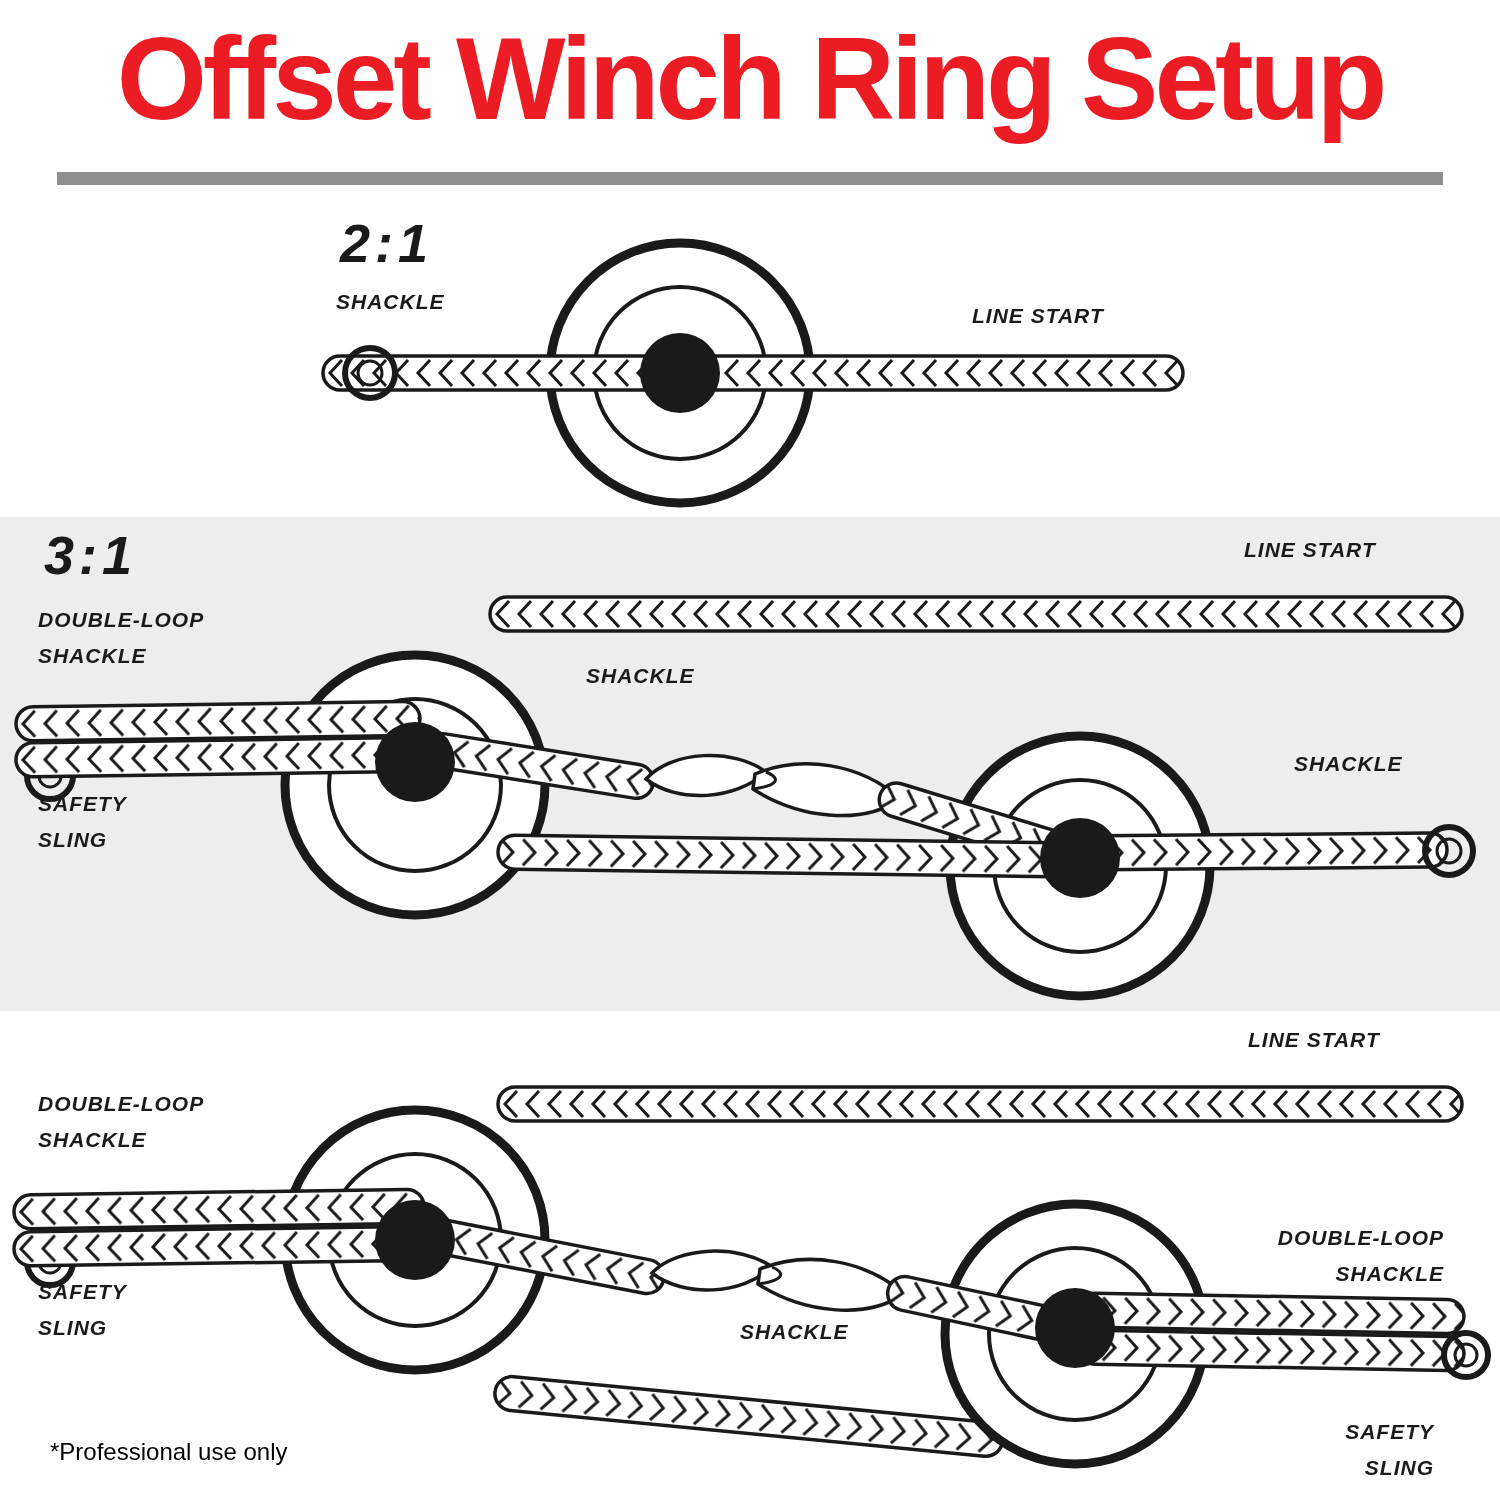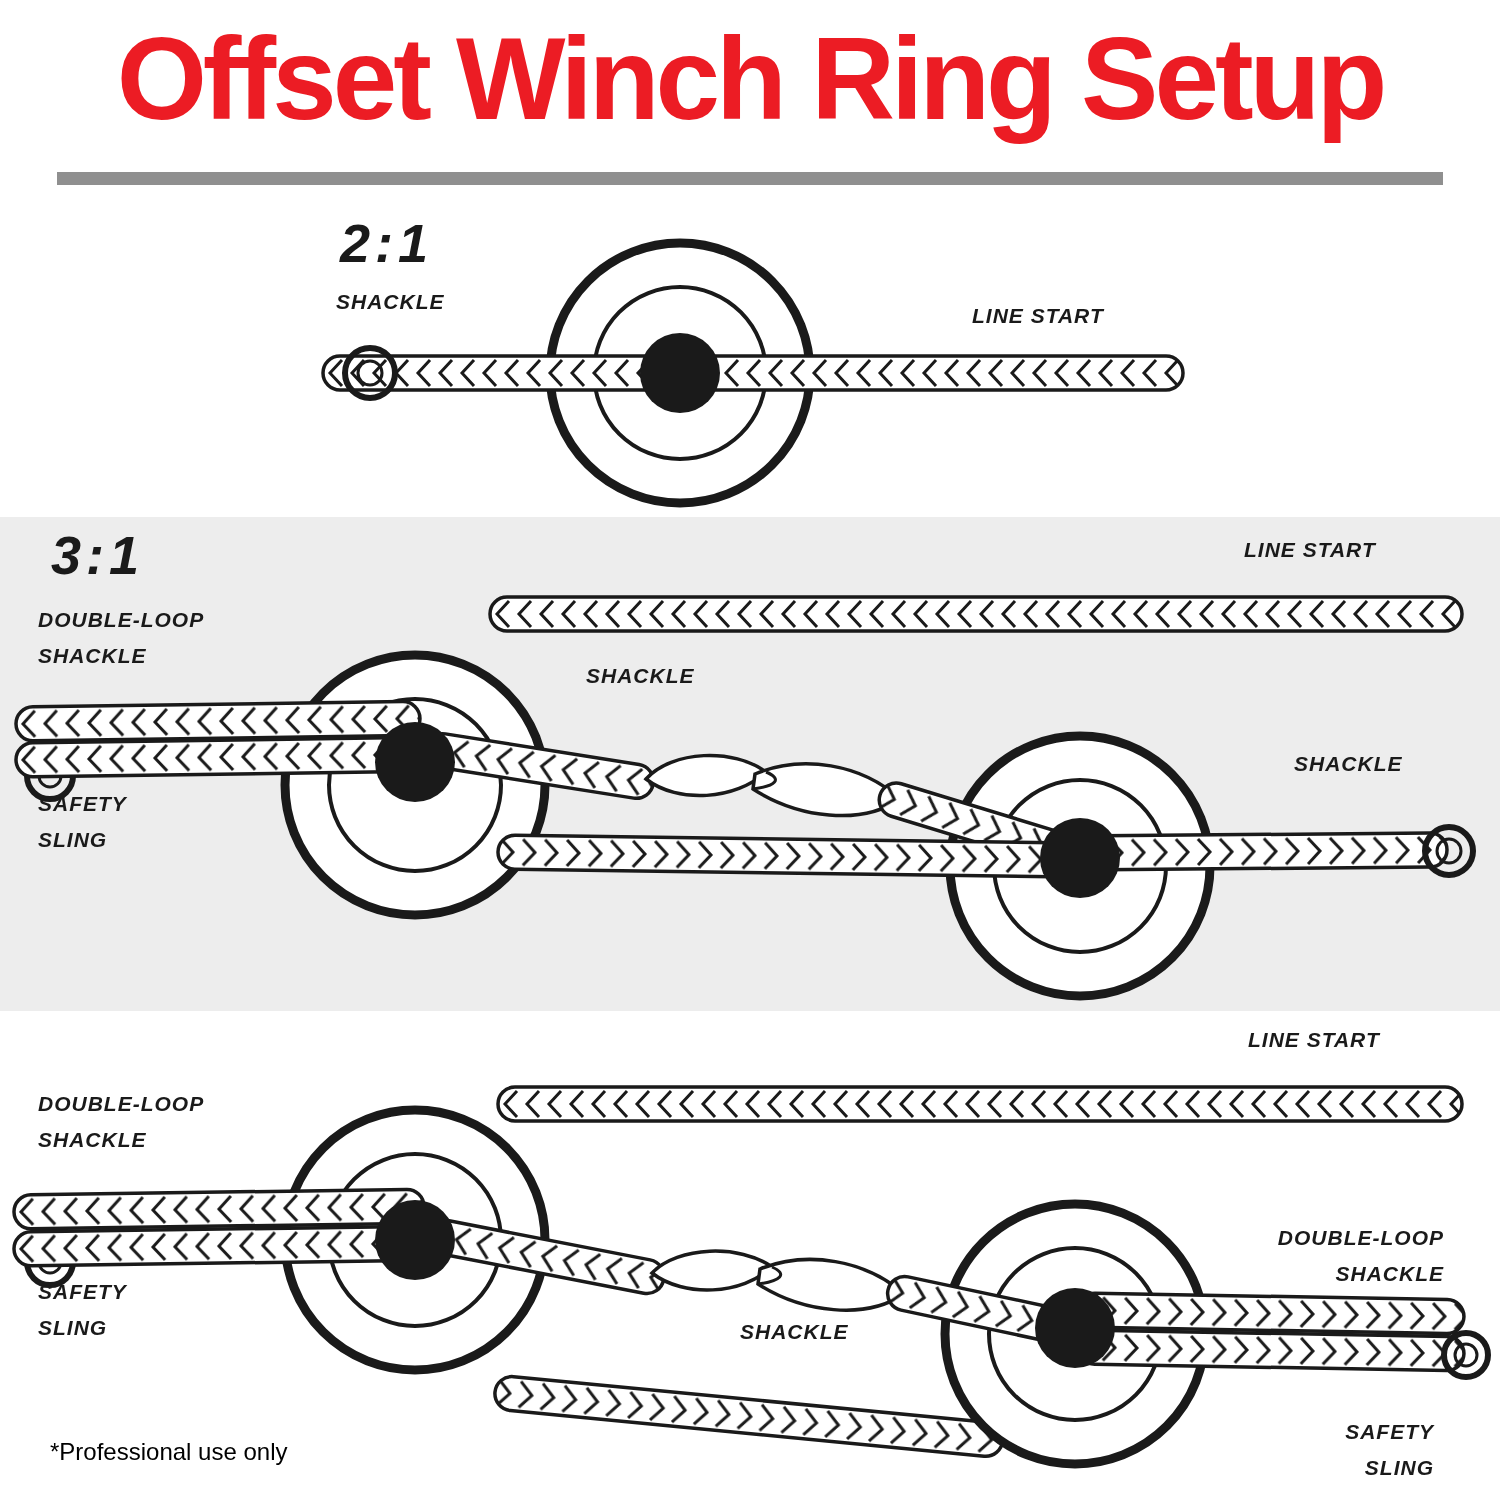--- a/index.html
+++ b/index.html
@@ -150,21 +150,21 @@
     </g>
   </svg>
 
   <div class="title">Offset Winch Ring Setup</div>
   <div class="divider"></div>
 
   <div class="lbl lbl-ratio" style="left:340px;top:212px">2:1</div>
   <div class="lbl lbl-s" style="left:336px;top:290px">SHACKLE</div>
   <div class="lbl lbl-s" style="left:972px;top:304px">LINE START</div>
 
-  <div class="lbl lbl-ratio" style="left:51px;top:524px">3:1</div>
+  <div class="lbl lbl-ratio" style="left:44px;top:524px">3:1</div>
   <div class="lbl lbl-s" style="left:1244px;top:538px">LINE START</div>
   <div class="lbl lbl-s" style="left:38px;top:608px">DOUBLE-LOOP</div>
   <div class="lbl lbl-s" style="left:38px;top:644px">SHACKLE</div>
   <div class="lbl lbl-s" style="left:38px;top:792px">SAFETY</div>
   <div class="lbl lbl-s" style="left:38px;top:828px">SLING</div>
   <div class="lbl lbl-s" style="left:586px;top:664px">SHACKLE</div>
   <div class="lbl lbl-s" style="left:1294px;top:752px">SHACKLE</div>
 
   <div class="lbl lbl-s" style="left:1248px;top:1028px">LINE START</div>
   <div class="lbl lbl-s" style="left:38px;top:1092px">DOUBLE-LOOP</div>

